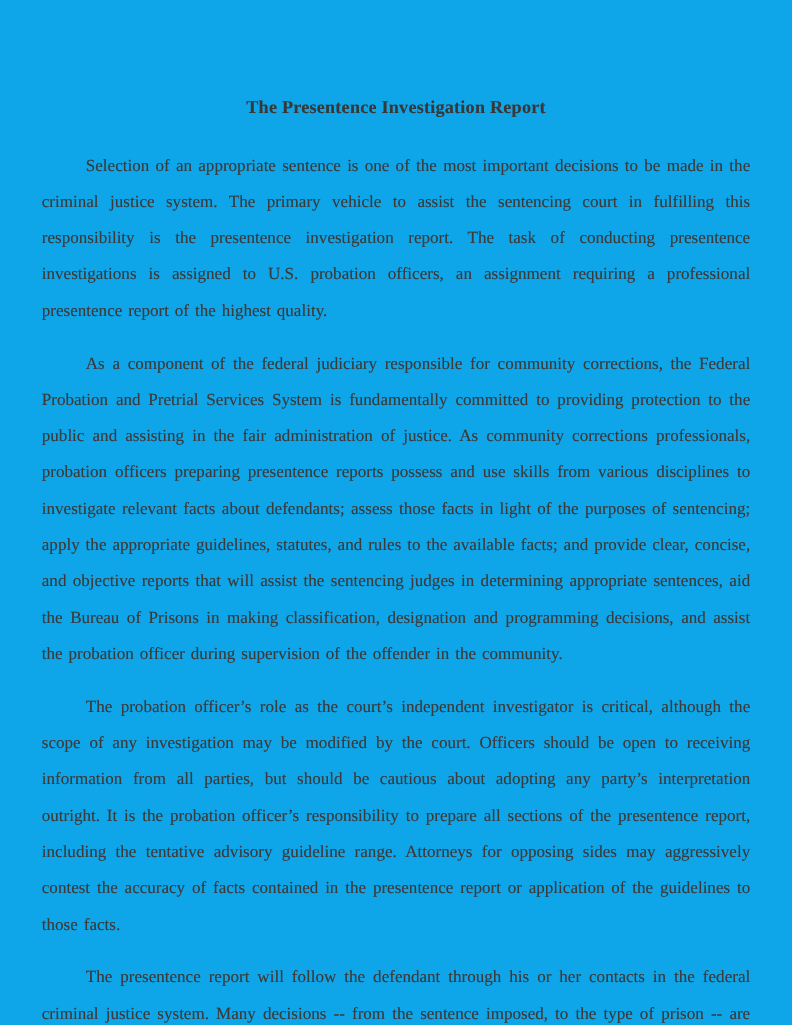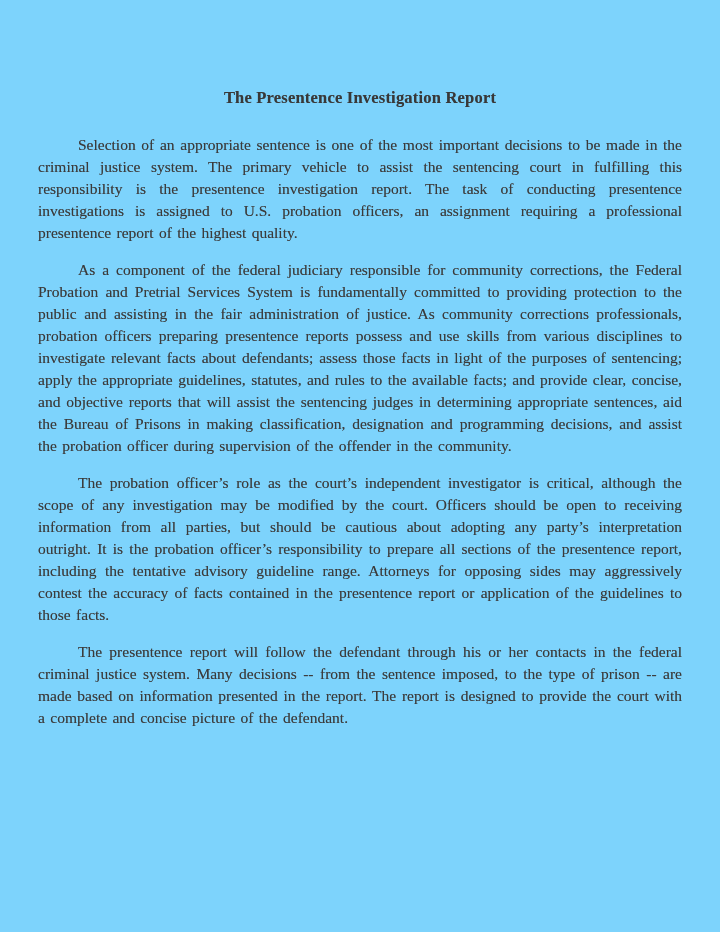--- a/index.html
+++ b/index.html
@@ -4,40 +4,40 @@
 <style>
   html, body {
     margin: 0;
     padding: 0;
     background: #ffffff;
   }
   .page {
     position: relative;
     width: 720px;
     height: 932px;
-    background: #7dd3fc;
+    background: #0ea5e9;
     box-sizing: border-box;
     padding: 88px 38px 0 38px;
     font-family: "Liberation Serif", "DejaVu Serif", serif;
     color: #3b3b3b;
     overflow: hidden;
     
     text-shadow: 0 0 0.5px rgba(70, 70, 70, 0.55);
   }
   .doc-title {
     font-size: 16.5px;
     font-weight: bold;
     text-align: center;
     letter-spacing: 0.2px;
     margin: 0 0 26px 0;
     color: #383838;
   }
   .para {
     font-size: 15.5px;
-    line-height: 22px;
+    line-height: 33px;
     text-align: justify;
     text-indent: 40px;
     word-spacing: 1.5px;
     margin: 12px 0 15px 0;
   }
 </style>
 </head>
 <body>
 
 <div class="page">

